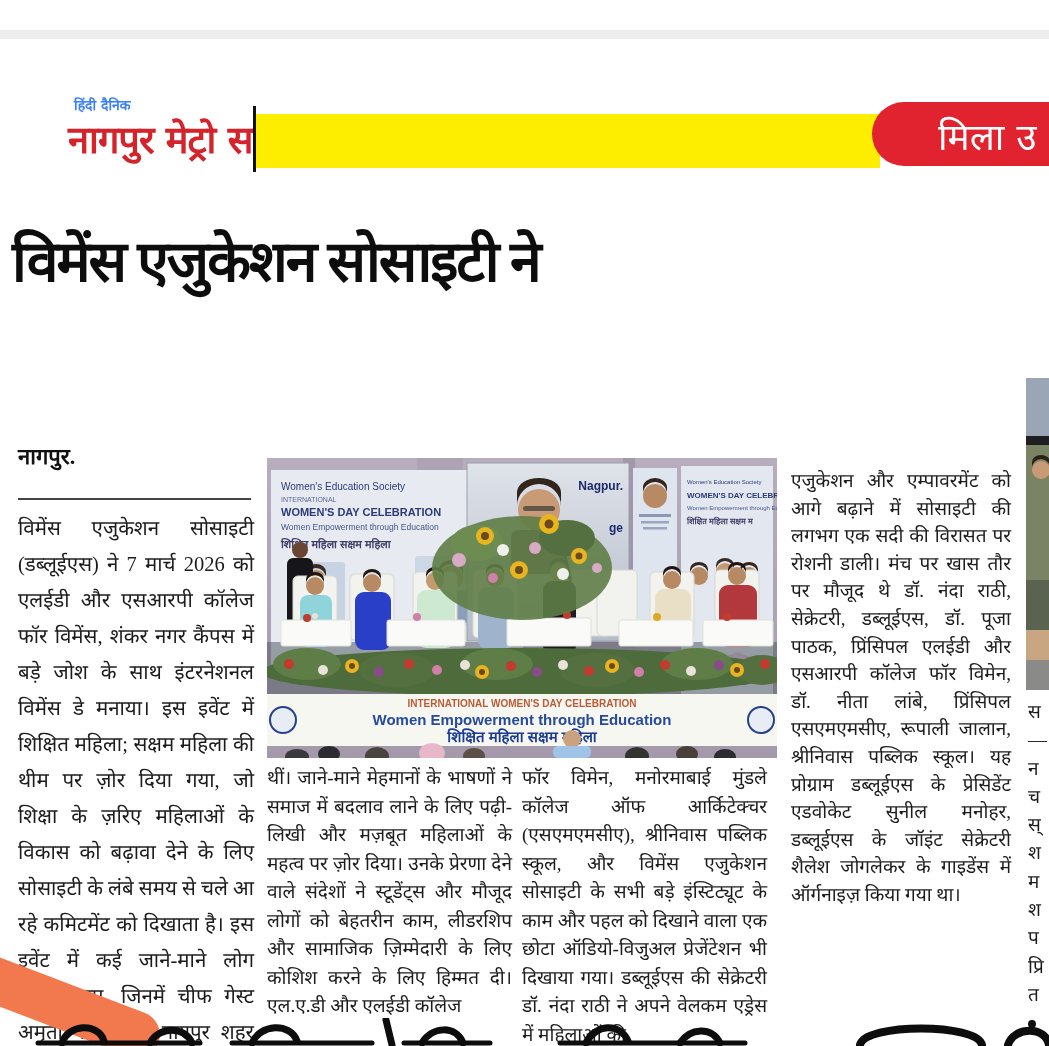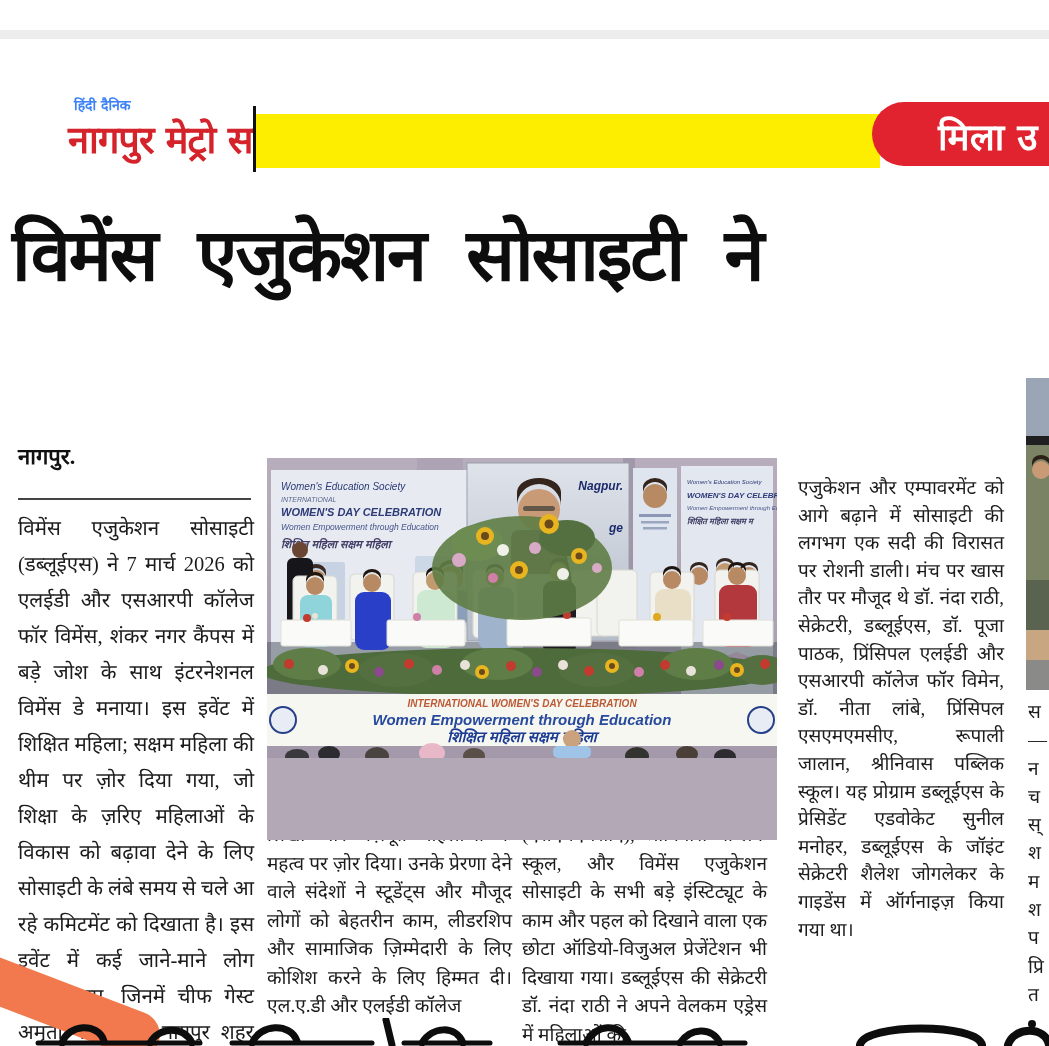--- a/index.html
+++ b/index.html
@@ -11,36 +11,36 @@
   }
   .abs{position:absolute;}
   
   .top-strip{left:0;top:30px;width:1049px;height:9px;background:#ededed;}
   
   .tagline{left:74px;top:95px;font-family:"DejaVu Sans",sans-serif;font-size:14px;font-weight:700;color:#3b82f6;}
   .paper-title{left:68px;top:112px;font-family:"DejaVu Sans",sans-serif;font-size:38px;font-weight:800;color:#d4232a;letter-spacing:-1px;white-space:nowrap;}
   .mast-vline{left:253px;top:106px;width:3px;height:66px;background:#111;}
   .mast-yellow{left:256px;top:114px;width:624px;height:54px;background:#fdee00;}
   .mast-badge{left:872px;top:102px;width:177px;height:64px;background:#e0232e;border-radius:34px 0 0 34px;overflow:hidden;}
-  .mast-badge span{position:absolute;left:66px;top:8px;font-family:"DejaVu Sans",sans-serif;font-size:37px;font-weight:700;color:#fff;white-space:nowrap;}
-  
-  .headline{left:12px;top:196px;width:1030px;font-family:Liberation Mono, monospace;font-weight:800;font-size:72px;line-height:131px;color:#0d0d0d;letter-spacing:-2px;white-space:nowrap;}
+  .mast-badge span{position:absolute;left:66px;top:8px;font-family:"DejaVu Sans",sans-serif;font-size:37px;font-weight:400;color:#fff;white-space:nowrap;}
+  
+  .headline{left:12px;top:196px;width:1030px;font-family:Liberation Serif, serif;font-weight:800;font-size:57px;line-height:131px;color:#0d0d0d;letter-spacing:-2px;white-space:nowrap;}
   
   .dateline{left:18px;top:440px;font-size:22px;font-weight:700;color:#111;}
   .date-rule{left:18px;top:498px;width:233px;height:2px;background:#444;}
   
   .col{position:absolute;text-align:justify;color:#1b1b1b;}
   .col1{left:18px;top:510px;width:236px;font-size:20.5px;line-height:36px;}
   .col2{left:267px;top:764px;width:245px;font-size:19px;line-height:28.5px;}
   .col3{left:522px;top:764px;width:245px;font-size:19px;line-height:28.5px;}
   .col4{left:782px;top:458px;width:238px;font-size:19px;line-height:27.6px;}
-  .col4 p{margin:16px;}
+  .col4 p{margin:9px;}
   .col4 p.p2{text-indent:26px;}
   
-  .photo{left:267px;top:458px;width:510px;height:382px;background:#b3a9b6;overflow:hidden;font-style:italic;}
+  .photo{left:267px;top:458px;width:510px;height:300px;background:#b3a9b6;overflow:hidden;}
   
   .edge-photo{left:1026px;top:378px;width:23px;height:312px;overflow:hidden;}
   .edge-col{left:1028px;top:698px;width:21px;font-size:19px;line-height:28.3px;color:#1b1b1b;text-align:left;overflow:hidden;}
   .edge-col div{height:28.3px;}
   
   .blob{left:-34px;top:946px;width:206px;height:46px;background:#f2794d;border-radius:26px;transform:rotate(21deg);transform-origin:left center;}
   
   .clipped-headline{left:0;top:1018px;width:1049px;height:28px;overflow:hidden;}
 </style>
 </head>

